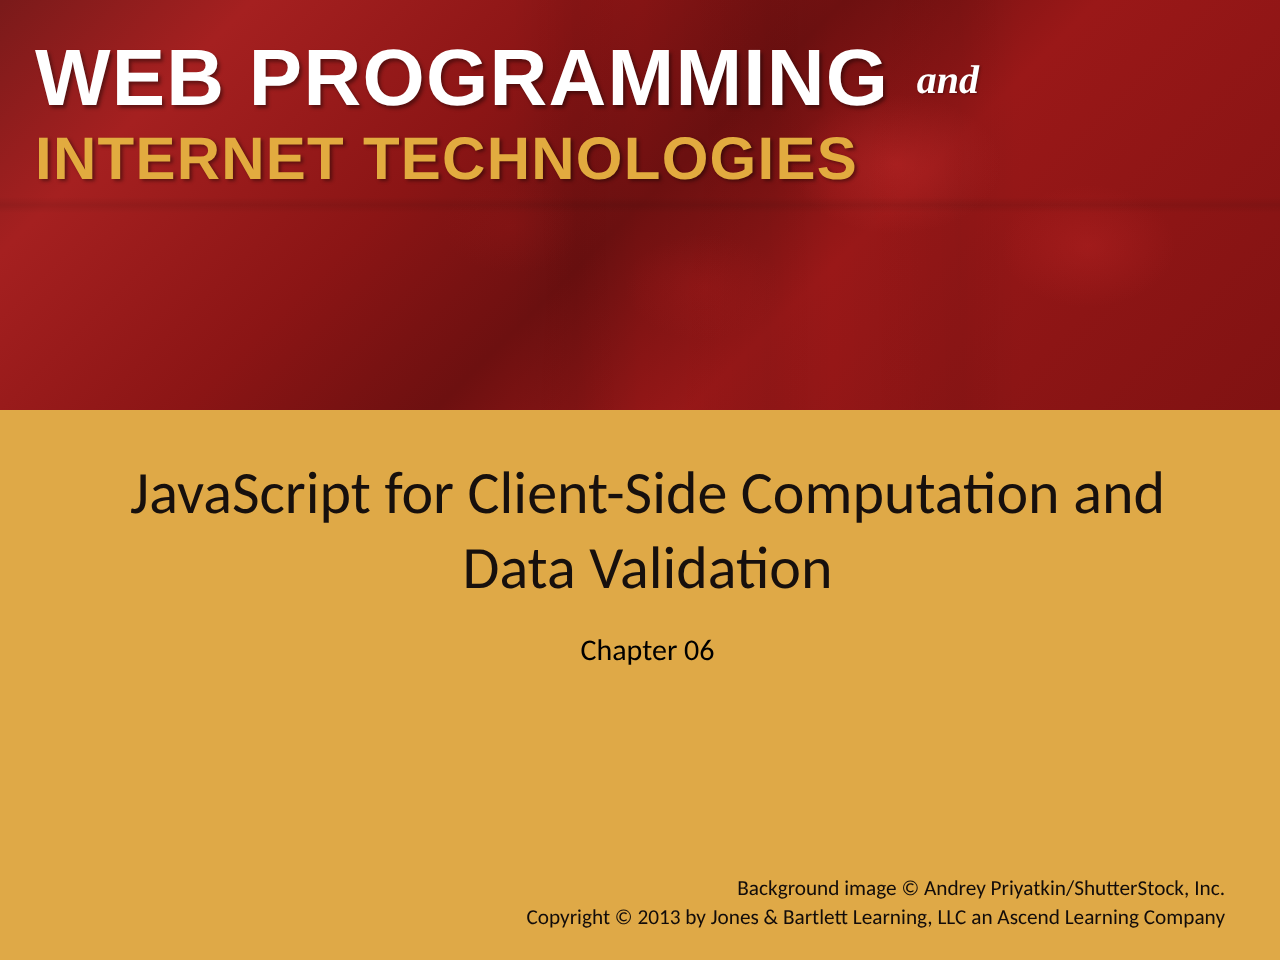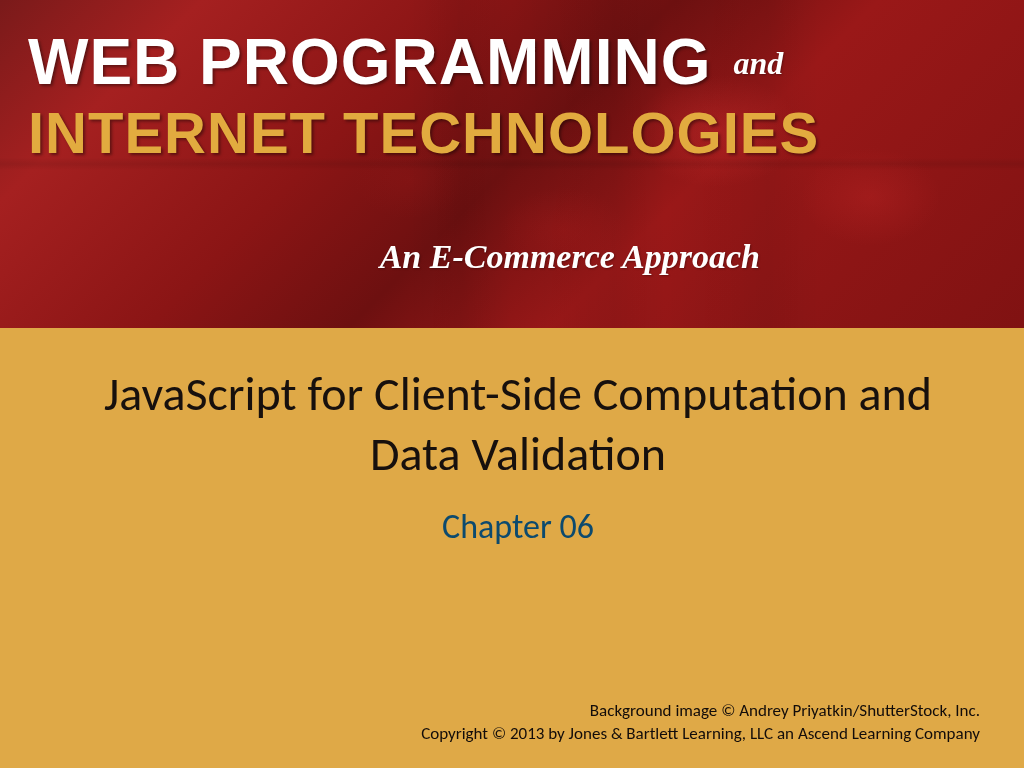--- a/index.html
+++ b/index.html
@@ -71,21 +71,21 @@
       font-size: 32px;
       margin-left: 18px;
       vertical-align: 10px;
       text-shadow: 1px 1px 2px rgba(0,0,0,0.3);
     }
     .title-line2 {
       font-family: 'Arial Narrow', 'Helvetica Condensed', Impact, sans-serif;
       font-stretch: condensed;
       color: #e2ab3f;
       font-weight: 800;
-      font-size: 58px;
+      font-size: 48px;
       letter-spacing: 1px;
       line-height: 1;
       margin-top: 10px;
       text-shadow: 2px 2px 3px rgba(0,0,0,0.4);
     }
     .subtitle {
       position: absolute;
       top: 238px;
       left: 0;
       width: 760px;
@@ -112,22 +112,22 @@
       font-family: Calibri, 'Segoe UI', sans-serif;
       color: #17100d;
       font-size: 48px;
       font-weight: 400;
       text-align: center;
       line-height: 1.25;
       max-width: 900px;
     }
     .chapter-number {
       font-family: Calibri, 'Segoe UI', sans-serif;
-      color: #0c4a6e;
-      font-size: 34px;
+      color: #000000;
+      font-size: 24px;
       margin-top: 22px;
       text-align: center;
     }
     .credits {
       position: absolute;
       bottom: 22px;
       right: 44px;
       text-align: right;
       color: #120c0a;
       font-family: Calibri, 'Segoe UI', sans-serif;
@@ -139,21 +139,20 @@
 <body>
 
 <div class="banner">
   <div class="title-block">
     <div>
       <span class="title-line1">WEB PROGRAMMING</span>
       <span class="title-and">and</span>
     </div>
     <div class="title-line2">INTERNET TECHNOLOGIES</div>
   </div>
-  <div class="subtitle">An E-Commerce Approach</div>
 </div>
 
 <div class="content">
   <div class="chapter-title">JavaScript for Client-Side Computation and Data Validation</div>
   <div class="chapter-number">Chapter 06</div>
   <div class="credits">
     <div>Background image © Andrey Priyatkin/ShutterStock, Inc.</div>
     <div>Copyright © 2013 by Jones &amp; Bartlett Learning, LLC an Ascend Learning Company</div>
   </div>
 </div>

